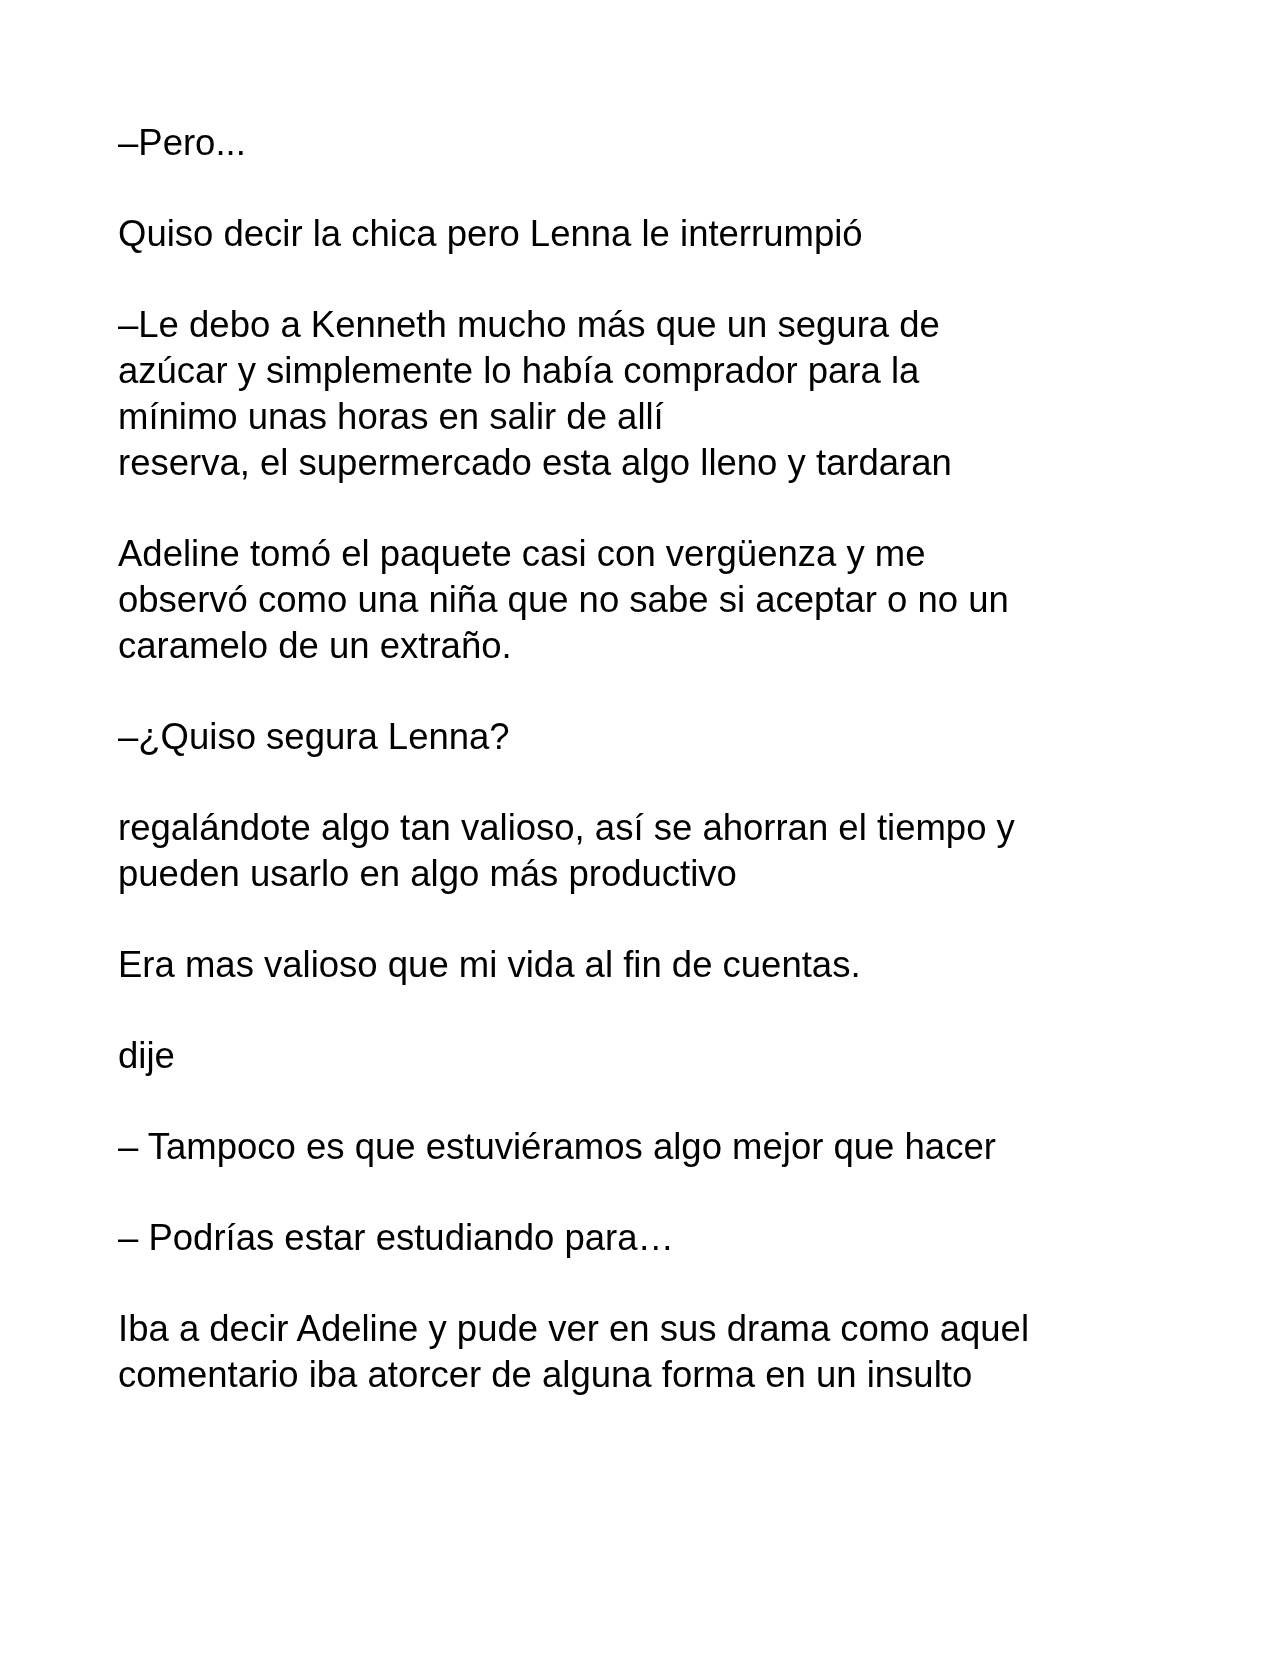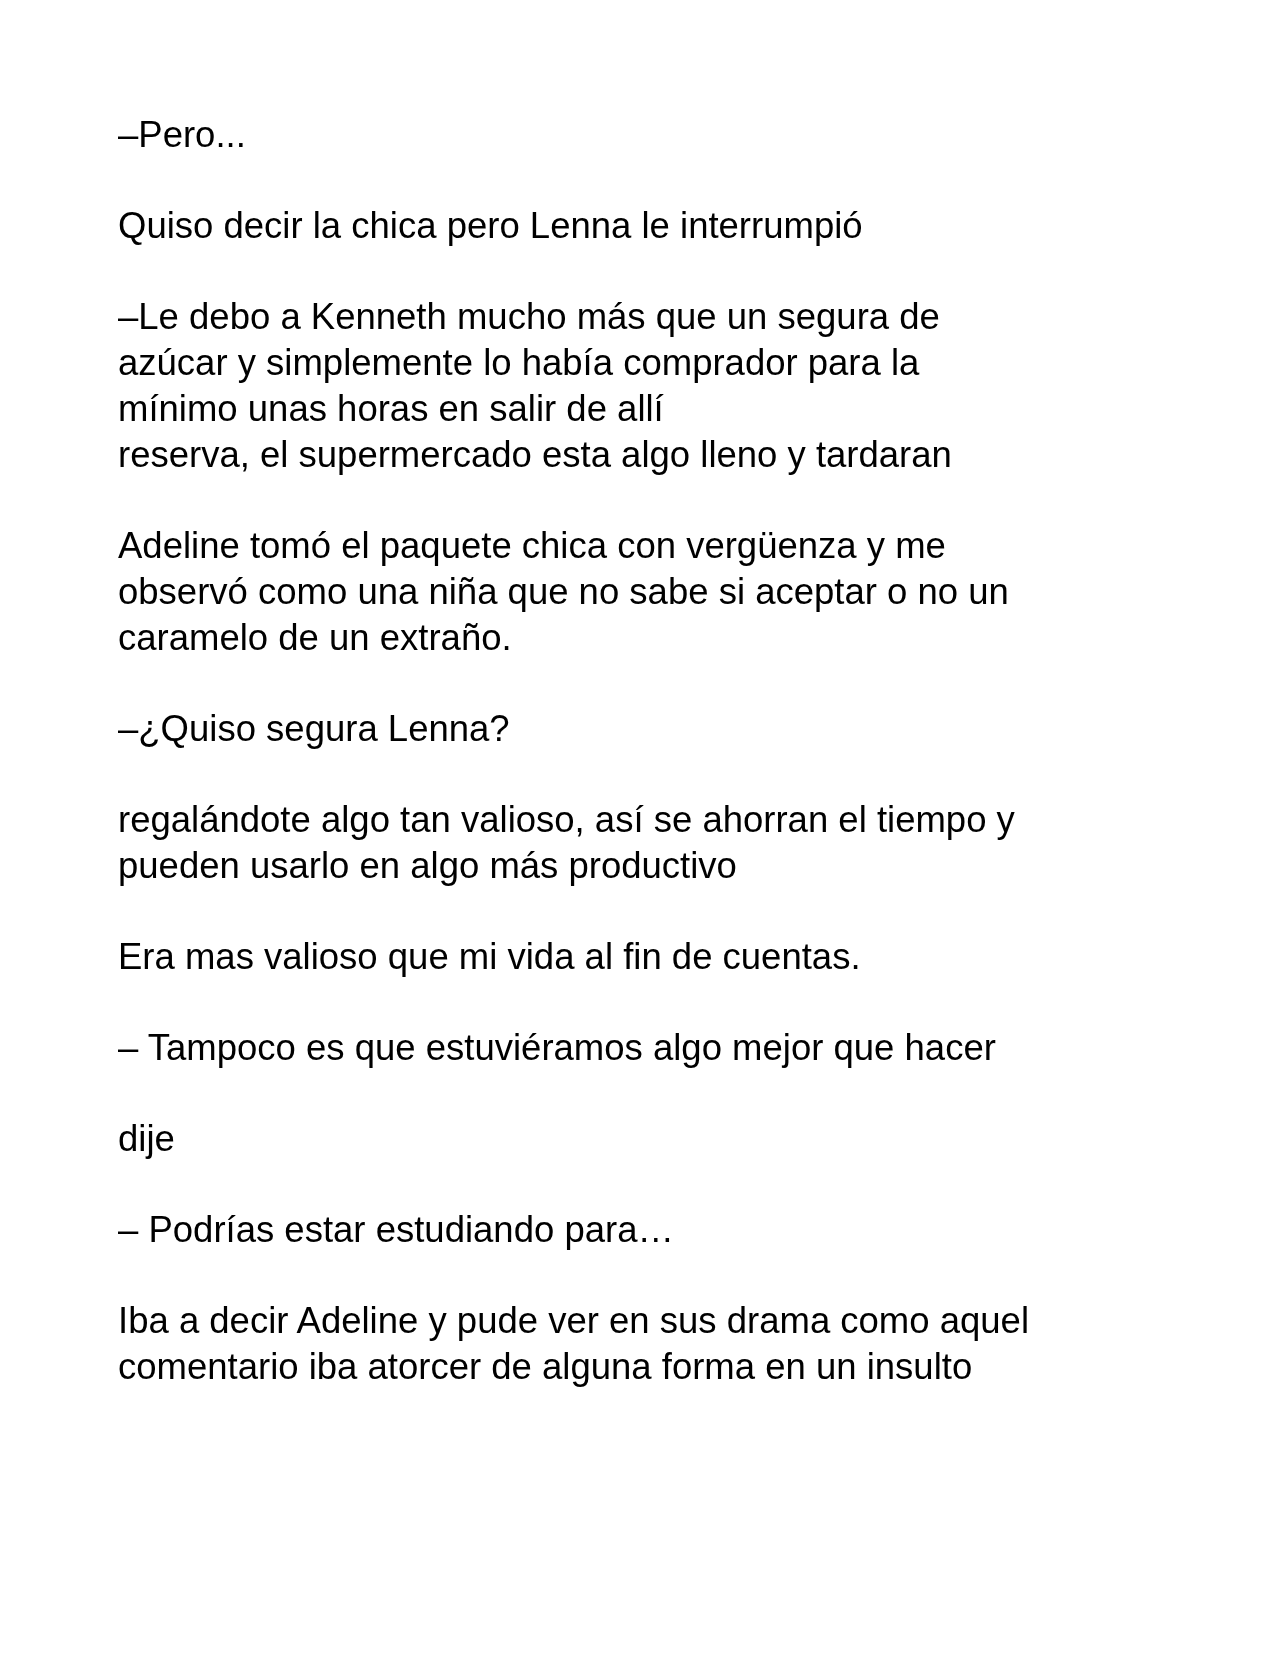--- a/index.html
+++ b/index.html
@@ -2,59 +2,59 @@
 <html><head>
   <meta charset="utf-8">
   <style>
     html, body { margin: 0; padding: 0; background: #ffffff; }
     body { width: 1280px; height: 1656px; position: relative; overflow: hidden; }
     .page {
       position: absolute; left: 118px; top: 112px; width: 1060px;
       font-family: "Liberation Sans", sans-serif;
       font-size: 36.5px; line-height: 46px; color: #000000;
     }
-    .para { margin: 0 0 45px 0; white-space: normal; }
+    .para { margin: 8px 0 45px 0; white-space: normal; }
     .line { display: block; white-space: nowrap; }
   </style>
 </head>
 <body>
 
 <div class="page" id="page">
     <p class="para">
       <span class="line">–Pero...</span>
     </p>
     <p class="para">
       <span class="line">Quiso decir la chica pero Lenna le interrumpió</span>
     </p>
     <p class="para">
       <span class="line">–Le debo a Kenneth mucho más que un segura de</span>
       <span class="line">azúcar y simplemente lo había comprador para la</span>
       <span class="line">mínimo unas horas en salir de allí</span>
       <span class="line">reserva, el supermercado esta algo lleno y tardaran</span>
     </p>
     <p class="para">
-      <span class="line">Adeline tomó el paquete chica con vergüenza y me</span>
+      <span class="line">Adeline tomó el paquete casi con vergüenza y me</span>
       <span class="line">observó como una niña que no sabe si aceptar o no un</span>
       <span class="line">caramelo de un extraño.</span>
     </p>
     <p class="para">
       <span class="line">–¿Quiso segura Lenna?</span>
     </p>
     <p class="para">
       <span class="line">regalándote algo tan valioso, así se ahorran el tiempo y</span>
       <span class="line">pueden usarlo en algo más productivo</span>
     </p>
     <p class="para">
       <span class="line">Era mas valioso que mi vida al fin de cuentas.</span>
     </p>
     <p class="para">
-      <span class="line">– Tampoco es que estuviéramos algo mejor que hacer</span>
+      <span class="line">dije</span>
     </p>
     <p class="para">
-      <span class="line">dije</span>
+      <span class="line">– Tampoco es que estuviéramos algo mejor que hacer</span>
     </p>
     <p class="para">
       <span class="line">– Podrías estar estudiando para…</span>
     </p>
     <p class="para">
       <span class="line">Iba a decir Adeline y pude ver en sus drama como aquel</span>
       <span class="line">comentario iba atorcer de alguna forma en un insulto</span>
     </p>
   </div>
 

